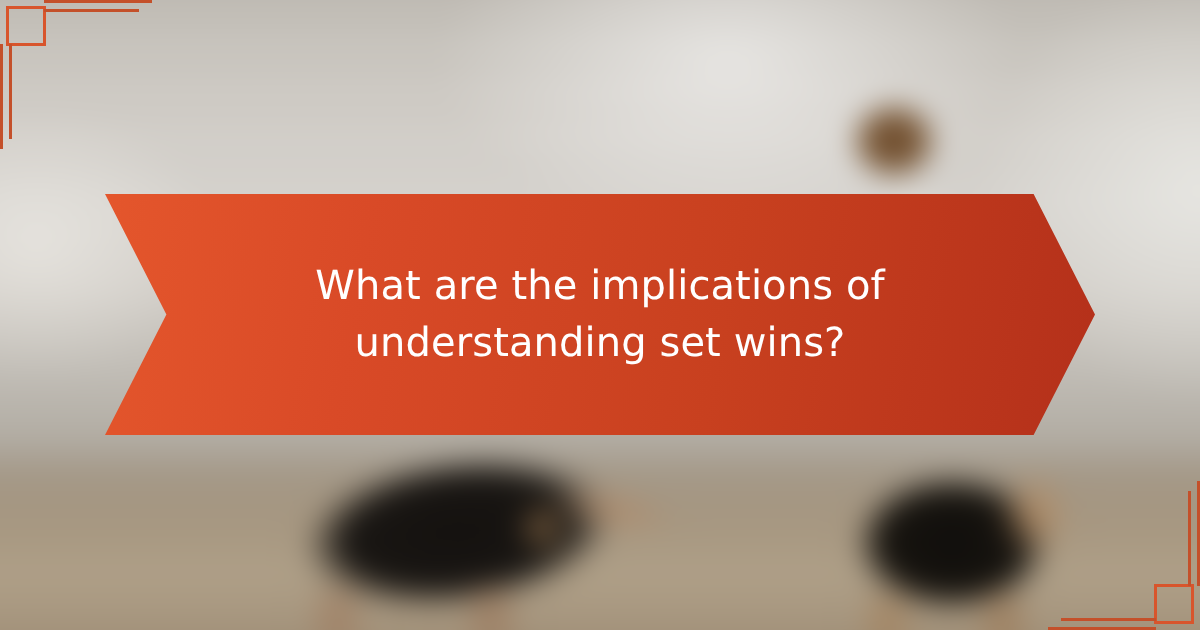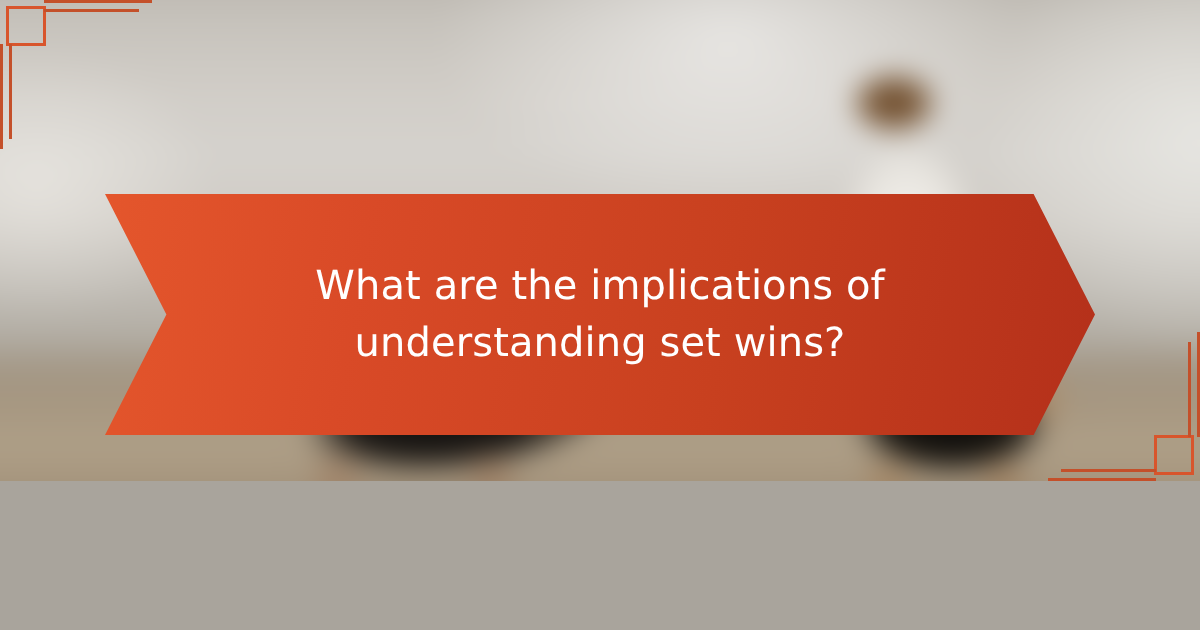--- a/index.html
+++ b/index.html
@@ -6,21 +6,21 @@
   html, body {
     width:1200px; height:630px;
     overflow:hidden;
     background:#a9a49c;
     font-family:"DejaVu Sans", sans-serif;
   }
 
   #stage {
     position:relative;
     width:1200px;
-    height:481px;
+    height:630px;
     overflow:hidden;
     background:#d946ef;
     padding-left:22px;
   }
 
   
   .photo {
     position:absolute;
     inset:-40px;
     filter:blur(14px);

